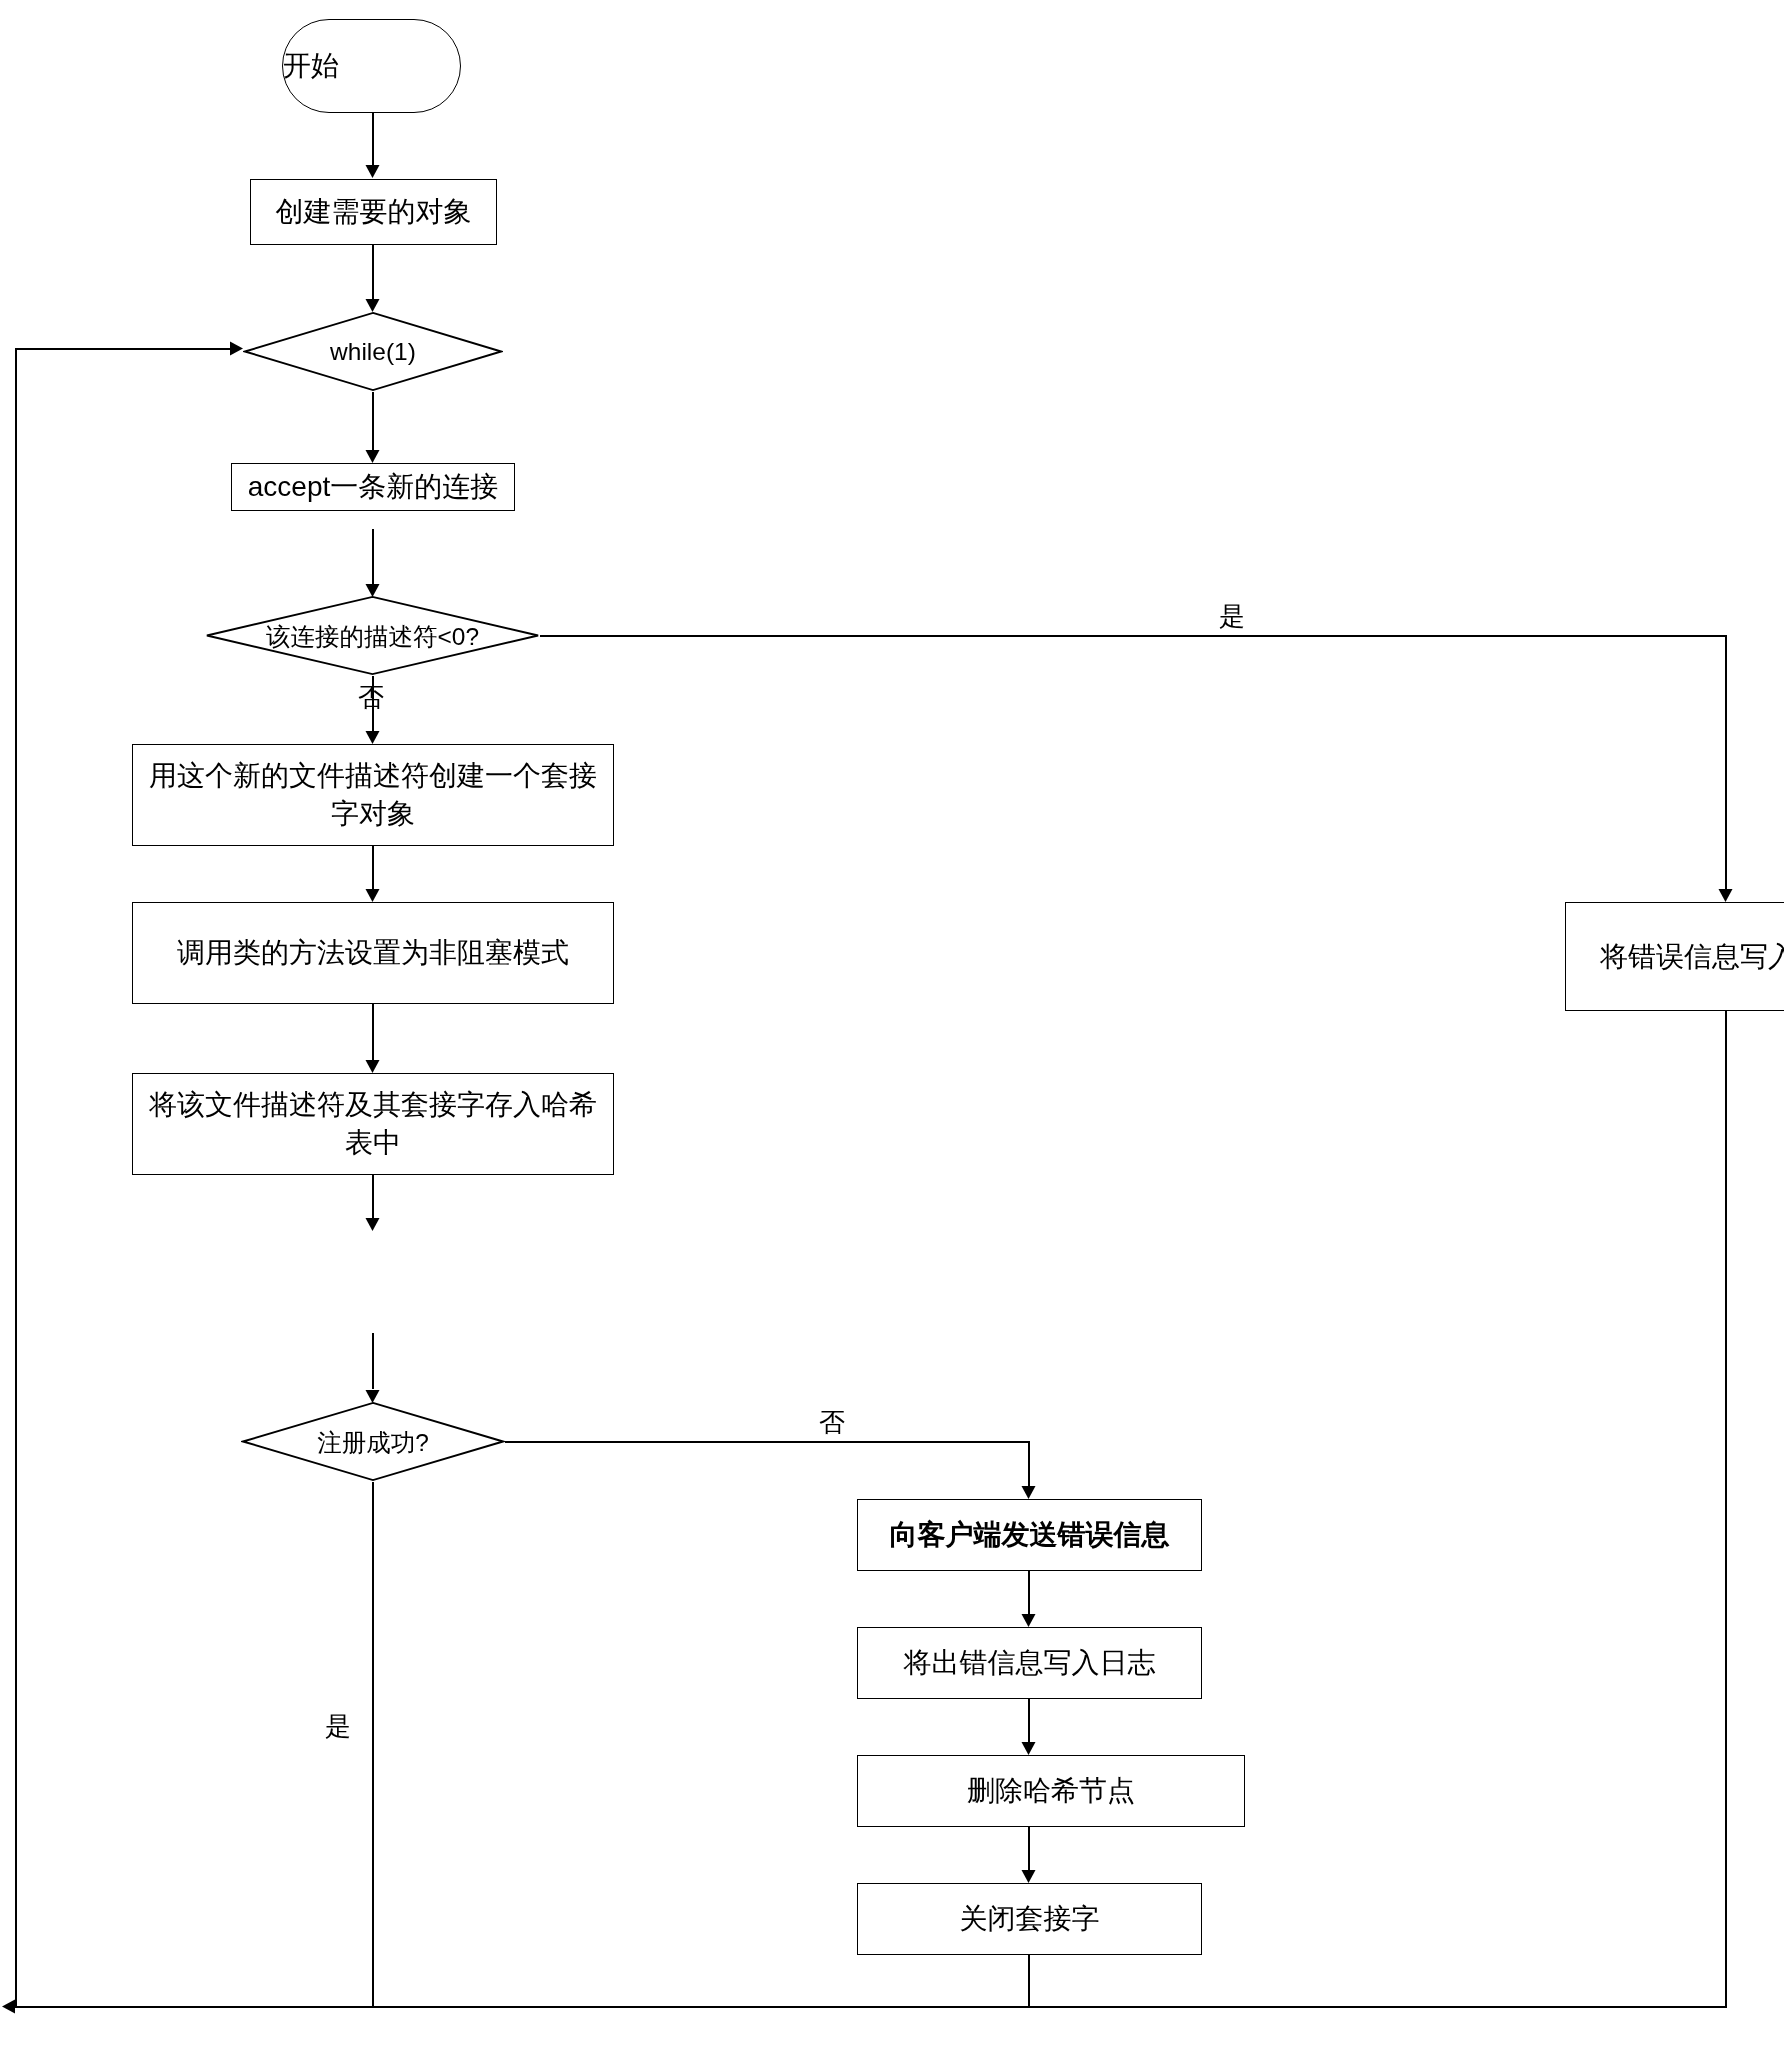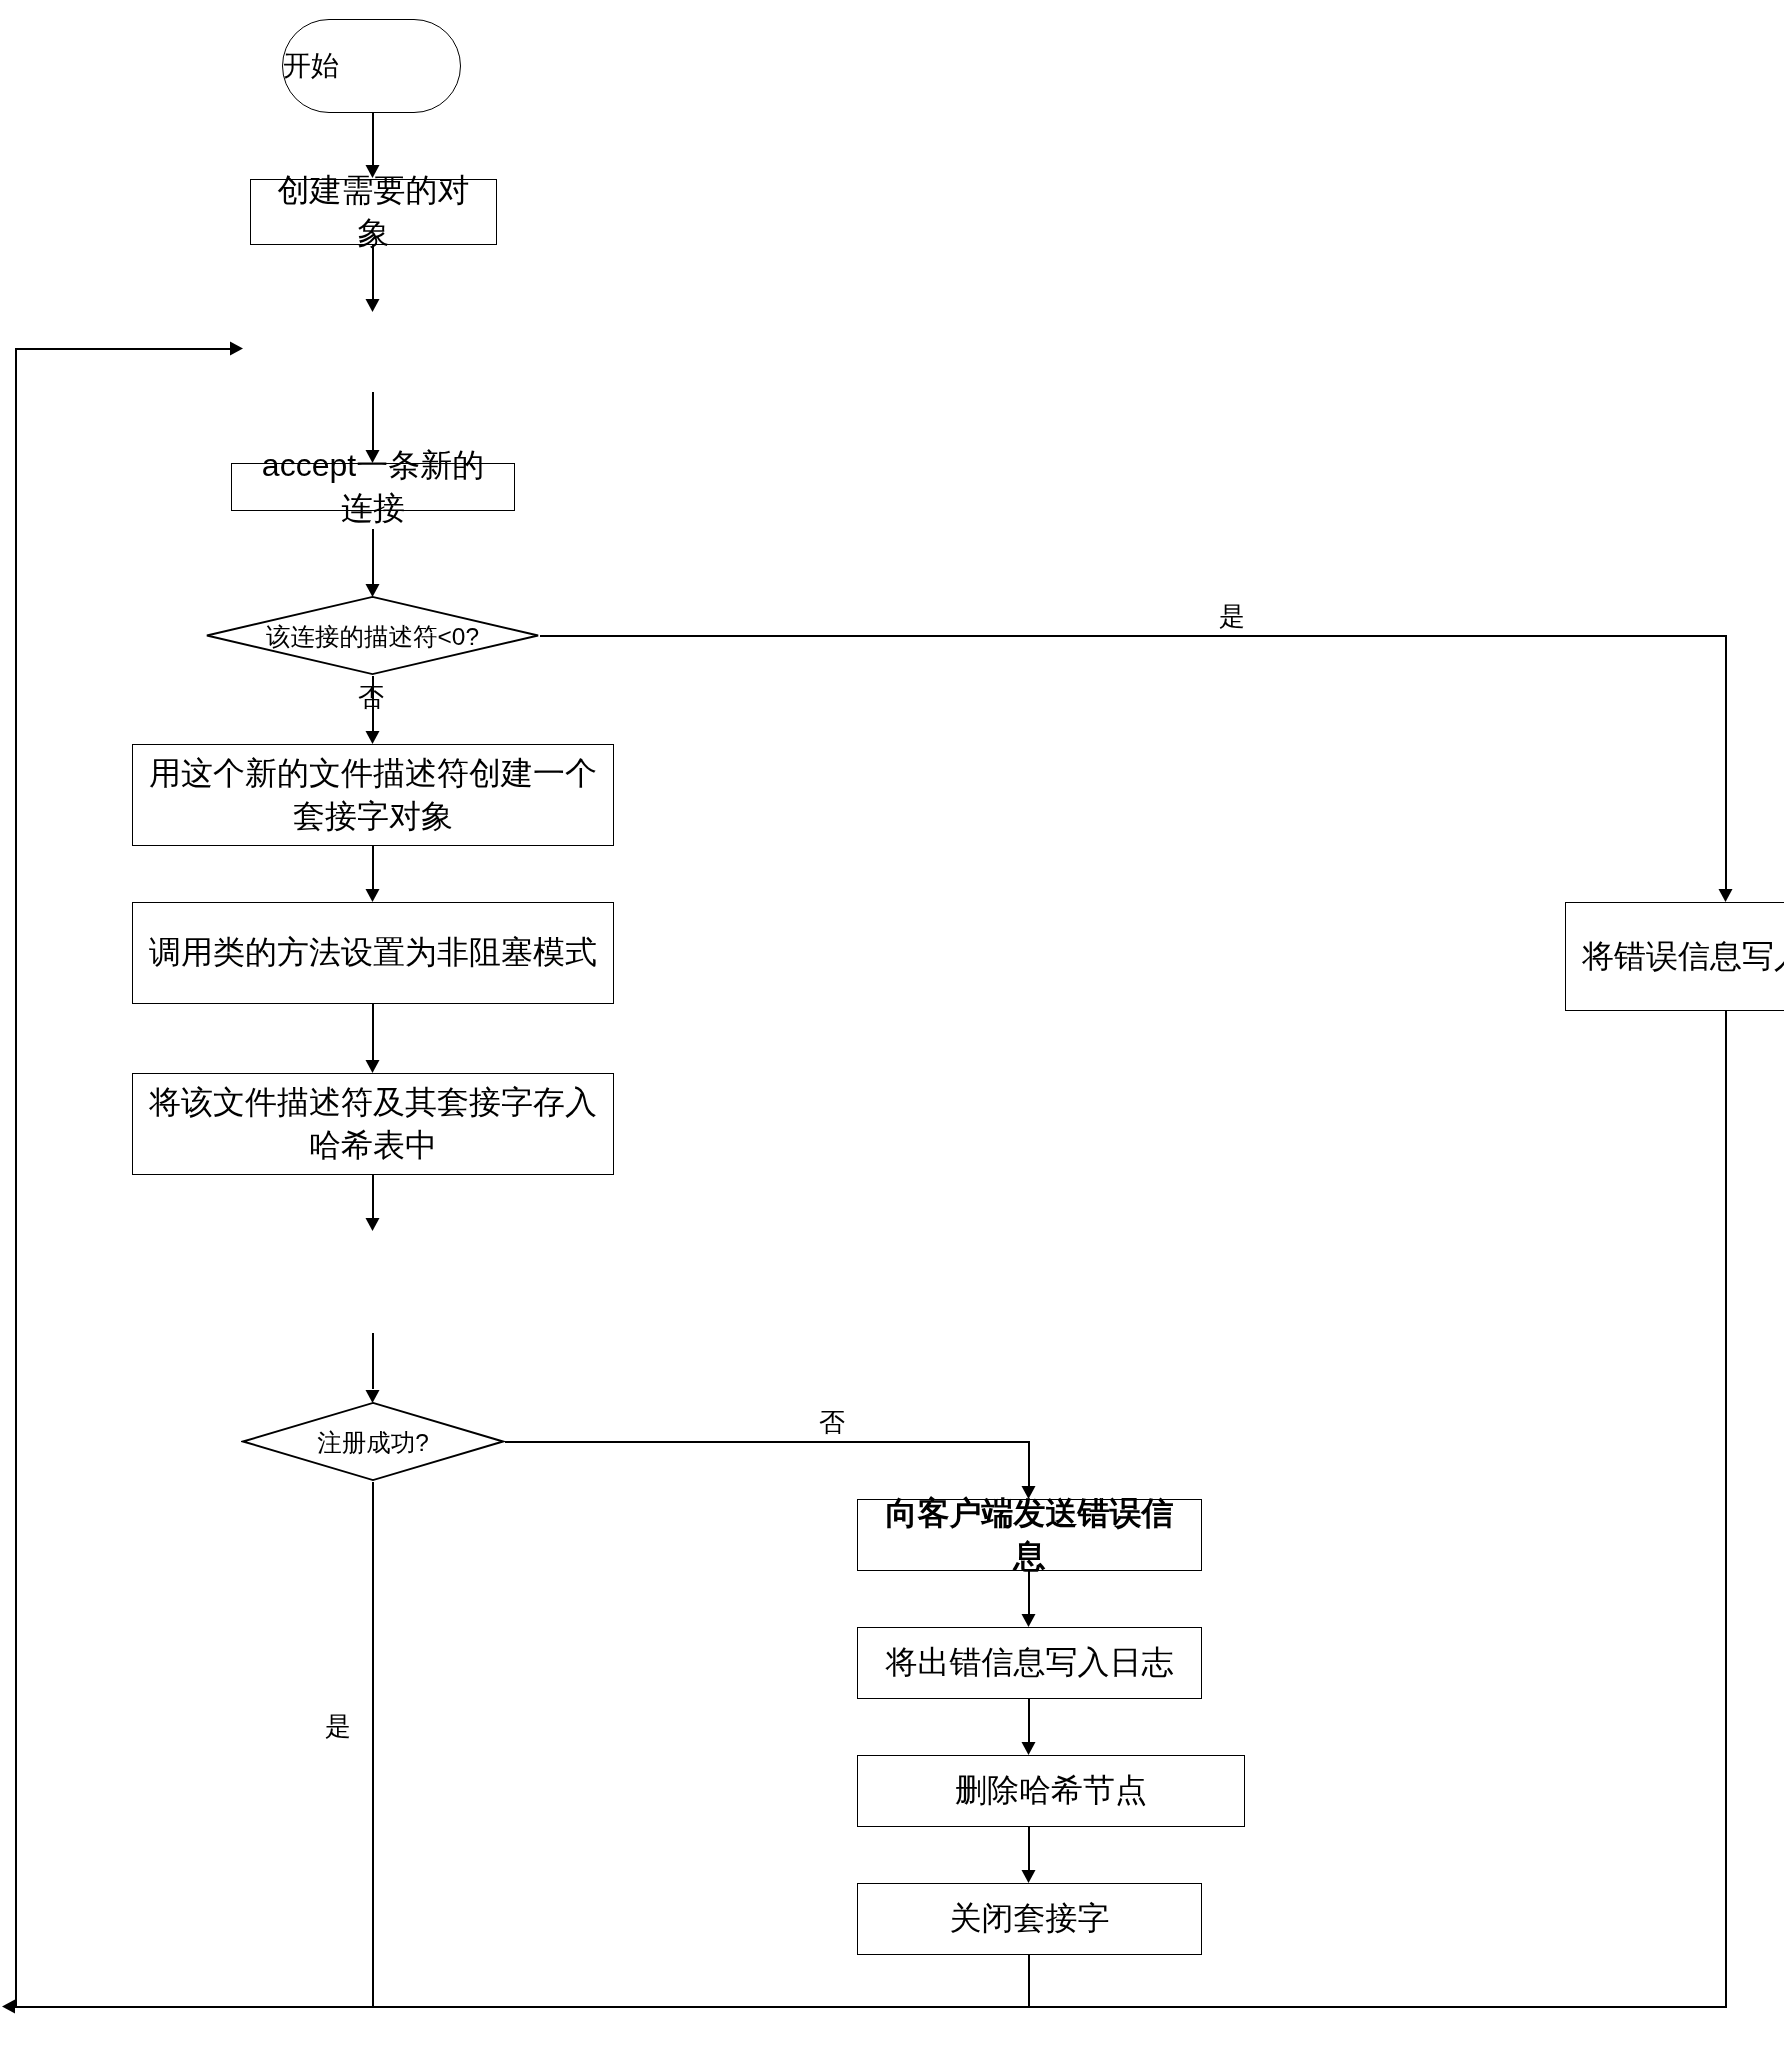--- a/index.html
+++ b/index.html
@@ -14,21 +14,21 @@
 
 
 .box {
   position: absolute;
   border: 1.9px solid #000;
   background: #fff;
   display: flex;
   align-items: center;
   justify-content: center;
   text-align: center;
-  font-size: 32px;
+  font-size: 28px;
   line-height: 1.35;
   padding: 17px 15px;
 }
 
 
 .terminator {
   position: absolute;
   border: 1.9px solid #000;
   background: #fff;
   border-radius: 941px;
@@ -112,20 +112,26 @@
   <div class="box" style="left:250px; top:179px; width:247px; height:66px;">
     <span>创建需要的对象</span>
   </div>
 
   <div class="line vline" style="left:372px; top:245px; height:55px;"></div>
   <div class="arrow-down" style="left:373px; top:299px;"></div>
 
   <div class="line hline" style="left:15px; top:348px; width:215px;"></div>
   <div class="arrow-right" style="left:230px; top:349px;"></div>
 
+  <div class="diamond" style="left:243px; top:311px; width:260px; height:81px;">
+    <svg width="260" height="81" viewBox="0 0 276 86">
+      <polygon points="138,2 274,43 138,84 2,43" fill="#fff" stroke="#000" stroke-width="2"></polygon>
+    </svg>
+    <span class="label">while(1)</span>
+  </div>
 
   <div class="line vline" style="left:372px; top:392px; height:58px;"></div>
   <div class="arrow-down" style="left:373px; top:450px;"></div>
 
   <div class="box" style="left:231px; top:463px; width:284px; height:48px;">
     <span>accept一条新的连接</span>
   </div>
 
   <div class="line vline" style="left:372px; top:529px; height:55px;"></div>
   <div class="arrow-down" style="left:373px; top:584px;"></div>

